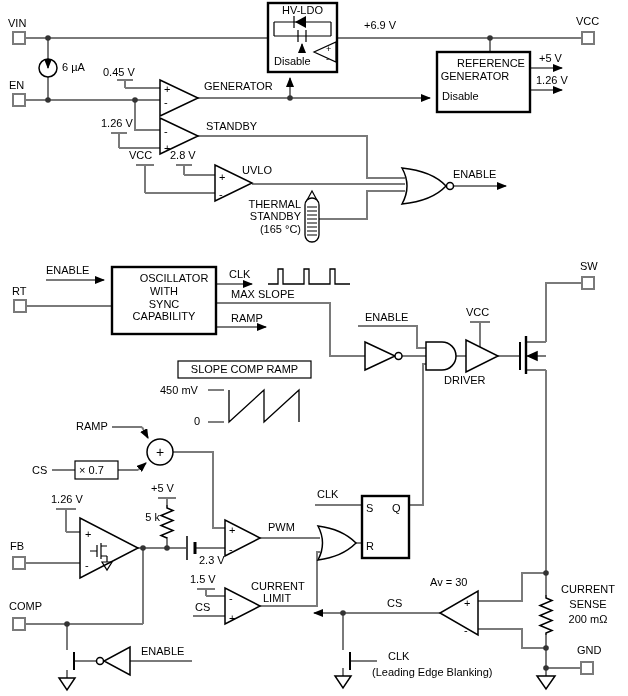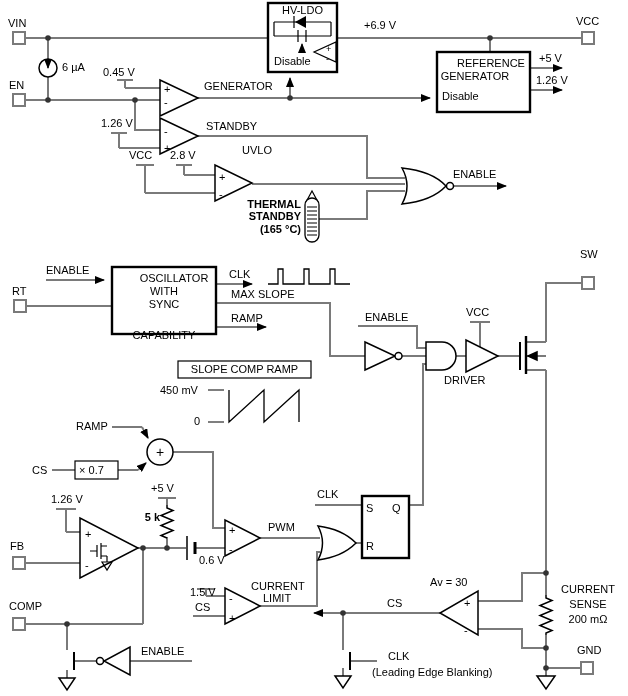--- a/index.html
+++ b/index.html
@@ -1,21 +1,21 @@
 <!DOCTYPE html>
 <html><head>
 <meta charset="utf-8">
 <style>
   html,body{margin:0;padding:0;background:#ffffff;}
   #canvas{position:relative;width:628px;height:696px;background:#ffffff;overflow:hidden;
           font-family:"Liberation Sans",sans-serif;}
   #wiresvg{position:absolute;left:0;top:0;width:628px;height:696px;}
   .lbl{position:absolute;font-size:11px;line-height:12px;color:#000;white-space:nowrap;}
   .c{text-align:center;}
-  .r{text-align:right;font-weight:bold;}
+  .r{text-align:right;}
   svg text{font-family:"Liberation Sans",sans-serif;font-size:11px;fill:#000;}
   svg text.sm{font-size:9px;}
   svg text.big{font-size:14px;}
 </style>
 </head>
 <body>
 
 <div id="canvas">
 
 <svg id="wiresvg" viewBox="0 0 628 696">
@@ -225,52 +225,52 @@
 <div class="lbl" style="left:364px;top:19px">+6.9 V</div>
 <div class="lbl c" style="left:437px;top:57px;width:108px">REFERENCE</div>
 <div class="lbl c" style="left:437px;top:70px;width:76px">GENERATOR</div>
 <div class="lbl" style="left:442px;top:90px">Disable</div>
 <div class="lbl" style="left:539px;top:52px">+5 V</div>
 <div class="lbl" style="left:536px;top:74px">1.26 V</div>
 <div class="lbl" style="left:101px;top:117px">1.26 V</div>
 <div class="lbl" style="left:206px;top:120px">STANDBY</div>
 <div class="lbl" style="left:129px;top:149px">VCC</div>
 <div class="lbl" style="left:170px;top:149px">2.8 V</div>
-<div class="lbl" style="left:242px;top:144px">UVLO</div>
+<div class="lbl" style="left:242px;top:164px">UVLO</div>
 <div class="lbl r" style="left:243px;top:198px;width:58px">THERMAL</div>
 <div class="lbl r" style="left:243px;top:210px;width:58px">STANDBY</div>
 <div class="lbl r" style="left:243px;top:223px;width:58px">(165 °C)</div>
 <div class="lbl" style="left:453px;top:168px">ENABLE</div>
 <div class="lbl" style="left:46px;top:264px">ENABLE</div>
 <div class="lbl" style="left:12px;top:285px">RT</div>
 <div class="lbl c" style="left:112px;top:272px;width:124px">OSCILLATOR</div>
 <div class="lbl c" style="left:112px;top:285px;width:104px">WITH</div>
 <div class="lbl c" style="left:112px;top:298px;width:104px">SYNC</div>
-<div class="lbl c" style="left:112px;top:329px;width:104px">CAPABILITY</div>
+<div class="lbl c" style="left:112px;top:310px;width:104px">CAPABILITY</div>
 <div class="lbl" style="left:229px;top:268px">CLK</div>
 <div class="lbl" style="left:231px;top:288px">MAX SLOPE</div>
 <div class="lbl" style="left:231px;top:312px">RAMP</div>
 <div class="lbl" style="left:365px;top:311px">ENABLE</div>
 <div class="lbl" style="left:466px;top:306px">VCC</div>
 <div class="lbl" style="left:444px;top:374px">DRIVER</div>
-<div class="lbl" style="left:580px;top:248px">SW</div>
+<div class="lbl" style="left:580px;top:260px">SW</div>
 <div class="lbl c" style="left:178px;top:363px;width:133px">SLOPE COMP RAMP</div>
 <div class="lbl" style="left:160px;top:384px">450 mV</div>
 <div class="lbl" style="left:194px;top:415px">0</div>
 <div class="lbl" style="left:76px;top:420px">RAMP</div>
 <div class="lbl" style="left:32px;top:464px">CS</div>
 <div class="lbl c" style="left:75px;top:464px;width:33px">× 0.7</div>
 <div class="lbl" style="left:151px;top:482px">+5 V</div>
 <div class="lbl r" style="left:138px;top:511px;width:22px">5 k</div>
 <div class="lbl" style="left:51px;top:493px">1.26 V</div>
 <div class="lbl" style="left:10px;top:540px">FB</div>
-<div class="lbl" style="left:199px;top:554px">0.6 V</div>
+<div class="lbl" style="left:199px;top:554px">2.3 V</div>
 <div class="lbl" style="left:268px;top:521px">PWM</div>
 <div class="lbl" style="left:317px;top:488px">CLK</div>
-<div class="lbl" style="left:190px;top:586px">1.5 V</div>
+<div class="lbl" style="left:190px;top:573px">1.5 V</div>
 <div class="lbl" style="left:195px;top:601px">CS</div>
 <div class="lbl" style="left:251px;top:580px">CURRENT</div>
 <div class="lbl" style="left:263px;top:592px">LIMIT</div>
 <div class="lbl" style="left:9px;top:600px">COMP</div>
 <div class="lbl" style="left:141px;top:645px">ENABLE</div>
 <div class="lbl" style="left:387px;top:597px">CS</div>
 <div class="lbl" style="left:388px;top:650px">CLK</div>
 <div class="lbl" style="left:372px;top:666px">(Leading Edge Blanking)</div>
 <div class="lbl" style="left:430px;top:576px">Av = 30</div>
 <div class="lbl c" style="left:556px;top:583px;width:64px">CURRENT</div>

